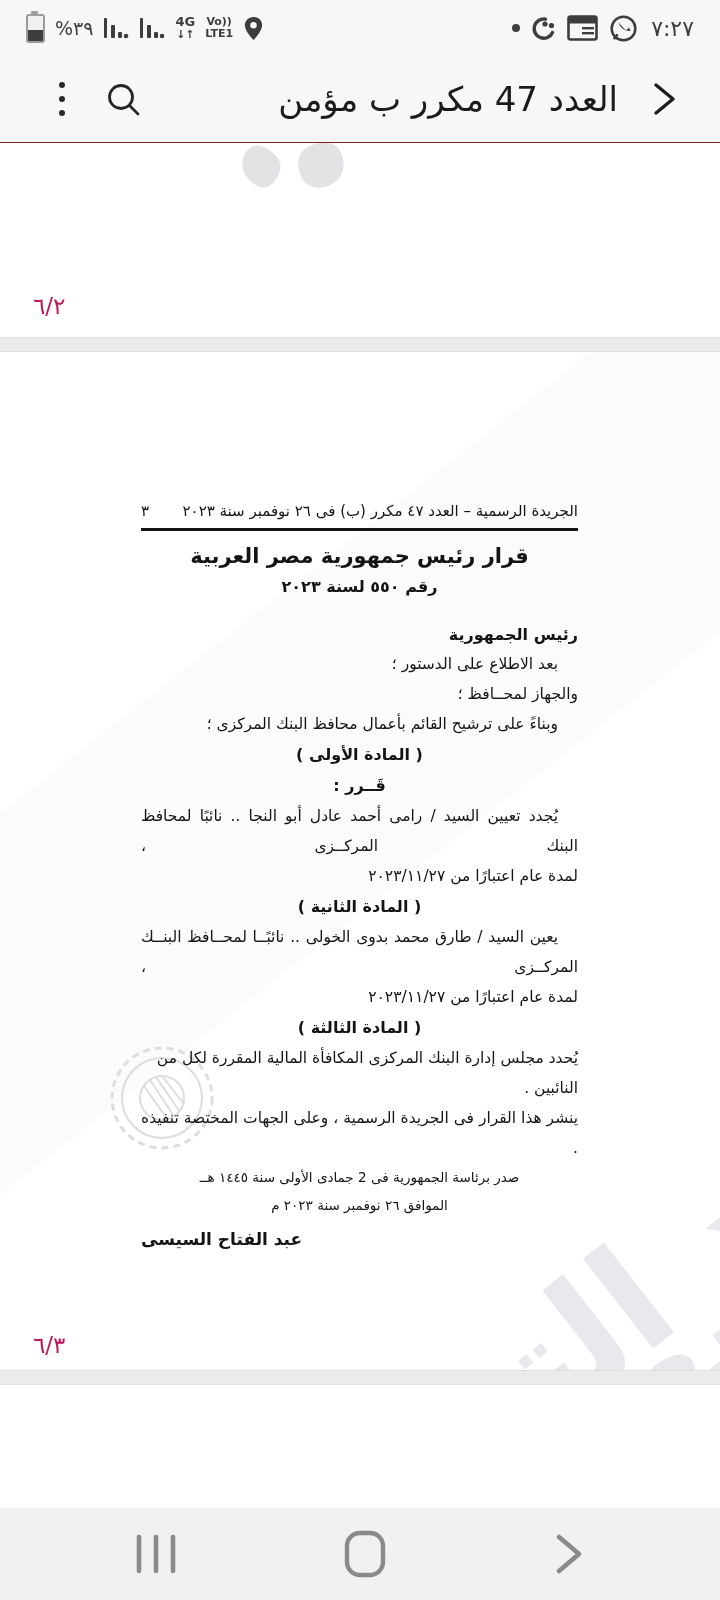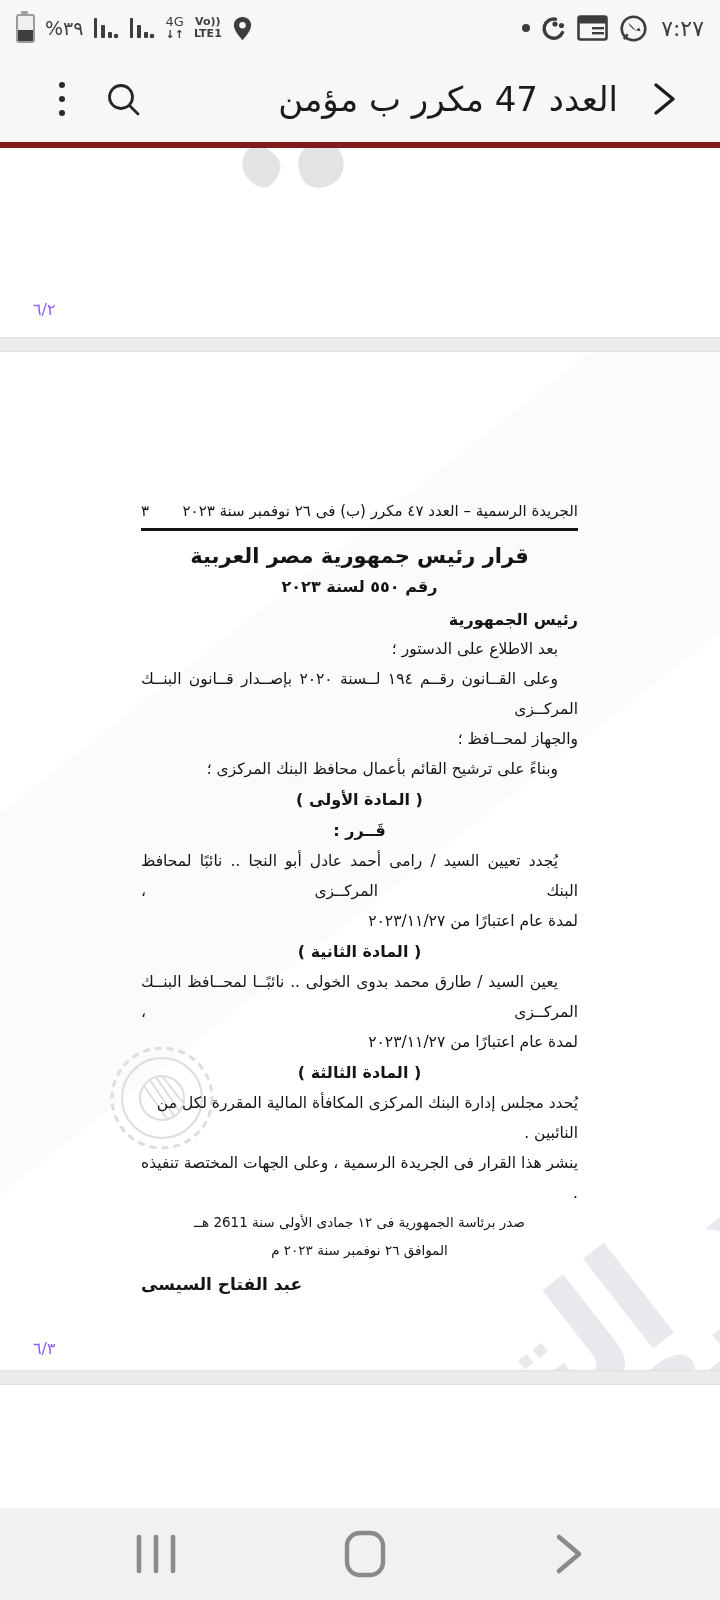--- a/index.html
+++ b/index.html
@@ -1,72 +1,72 @@
 <!DOCTYPE html>
 <html><head>
 <meta charset="utf-8">
 <style>
   html,body{margin:0;padding:0;background:#dcdcdc;}
   #screen{position:relative;width:720px;height:1600px;background:#ffffff;overflow:hidden;
           font-family:"DejaVu Sans",sans-serif;}
 
   
   .statusbar{position:absolute;top:0;left:0;width:720px;height:56px;background:#f7f7f7;
-    display:flex;align-items:center;justify-content:space-between;padding:0 16px;
+    display:flex;align-items:center;justify-content:space-between;padding:0 26px;
     box-sizing:border-box;direction:ltr;z-index:30;}
   .sb-group{display:flex;align-items:center;gap:10px;}
   .sb-pct{font-size:19px;color:#3d3d3d;letter-spacing:0;}
   .sb-time{font-size:22px;color:#3d3d3d;margin-left:2px;}
   .batt{position:relative;width:15px;height:25px;border:2px solid #9c9c9c;border-radius:3px;
     background:linear-gradient(to top,#3d3d3d 45%,#f0f0f0 45%);}
   .batt::before{content:"";position:absolute;top:-5px;left:3px;width:7px;height:3px;background:#9c9c9c;border-radius:1px;}
   .sb-stack{display:flex;flex-direction:column;align-items:center;line-height:1.05;}
-  .sb-stack .t{font-size:13px;font-weight:normal;color:#3d3d3d;text-align:center;}
+  .sb-stack .t{font-size:13px;font-weight:bold;color:#3d3d3d;text-align:center;}
   .sb-stack .b{font-size:11px;font-weight:bold;color:#3d3d3d;}
   .sb-dot{width:8px;height:8px;border-radius:50%;background:#3d3d3d;}
 
   
   .appbar{position:absolute;top:56px;left:0;width:720px;height:86px;background:#f7f7f7;
-    border-bottom:6px solid #7f1d1d;z-index:30;}
+    border-bottom:1px solid #7f1d1d;z-index:30;}
   .menu-dots{position:absolute;left:50px;top:21px;width:24px;height:44px;display:flex;
     flex-direction:column;align-items:center;justify-content:center;gap:8px;cursor:pointer;}
   .menu-dots i{width:6px;height:6px;border-radius:50%;background:#2a2a2a;}
   .search-btn{position:absolute;left:104px;top:24px;}
   .appbar-title{position:absolute;right:102px;top:0;height:86px;display:flex;align-items:center;
     direction:rtl;font-size:34px;color:#1b1b1b;}
   .back-btn{position:absolute;right:34px;top:21px;cursor:pointer;}
 
   
   .page{position:absolute;left:0;width:720px;background:#ffffff;overflow:hidden;}
   .page2{top:143px;height:194px;}
   .page3{top:352px;height:1018px;}
   .page4{top:1385px;height:123px;}
   .pgap{position:absolute;left:0;width:720px;height:15px;background:#ebebeb;
     border-top:1px solid #dfdfdf;border-bottom:1px solid #dfdfdf;box-sizing:border-box;}
   .gapA{top:337px;} .gapB{top:1370px;}
-  .pagelabel{position:absolute;left:33px;color:#8b5cf6;font-size:16px;direction:ltr;}
+  .pagelabel{position:absolute;left:33px;color:#be185d;font-size:23px;direction:ltr;}
 
   
   .frag{position:absolute;background:#e3e3e6;}
   .frag1{left:243px;top:2px;width:36px;height:42px;border-radius:58% 42% 65% 35%/50% 60% 40% 50%;transform:rotate(-38deg);}
   .frag2{left:298px;top:0;width:46px;height:44px;border-radius:40% 60% 50% 50%/60% 40% 55% 45%;transform:rotate(-25deg);}
   .band{position:absolute;width:1300px;height:300px;background:#fbfbfc;transform:rotate(-38deg);
     left:-340px;top:260px;pointer-events:none;}
   .wm{position:absolute;color:#e9e9ed;font-weight:bold;white-space:nowrap;
     transform:rotate(-38deg);pointer-events:none;user-select:none;line-height:1;}
   .wm1{font-size:150px;left:-60px;top:330px;}
   .wm2{font-size:150px;left:-420px;top:700px;}
 
   
   .doc{position:absolute;left:141px;top:150px;width:437px;direction:rtl;color:#141414;z-index:2;}
   .doc-head{display:flex;justify-content:space-between;align-items:flex-end;font-size:15px;}
   .rule{border-bottom:3px solid #141414;margin-top:8px;}
   .doc-title{font-weight:bold;text-align:center;font-size:21px;margin-top:13px;}
   .doc-sub{font-weight:bold;text-align:center;font-size:16px;margin-top:9px;}
-  .issuer{font-weight:bold;font-size:16px;margin-top:10px;line-height:28px;}
+  .issuer{font-weight:bold;font-size:16px;margin-top:25px;line-height:28px;}
   .line{font-size:15.5px;line-height:30px;}
   .indent{text-indent:20px;}
   .stretch{text-align:justify;text-align-last:justify;}
   .center-b{font-weight:bold;text-align:center;font-size:16px;line-height:31px;}
   .issued{font-size:13.5px;text-align:center;line-height:28px;}
   .sig{font-weight:bold;font-size:17px;text-align:left;margin-top:10px;}
 
   
   .navbar{position:absolute;top:1508px;left:0;width:720px;height:92px;background:#f1f1f1;
     display:flex;align-items:center;justify-content:space-between;padding:0 132px;
@@ -178,40 +178,39 @@
         <span>الجريدة الرسمية – العدد ٤٧ مكرر (ب) فى ٢٦ نوفمبر سنة ٢٠٢٣</span>
         <span>٣</span>
       </div>
       <div class="rule"></div>
 
       <div class="doc-title">قرار رئيس جمهورية مصر العربية</div>
       <div class="doc-sub">رقم ٥٥٠ لسنة ٢٠٢٣</div>
       <div class="issuer">رئيس الجمهورية</div>
 
       <div class="line indent">بعد الاطلاع على الدستور ؛</div>
-      <div class="line indent stretch">وعلى القــانون رقــم ١٩٤ لــسنة ٢٠٢٠ بإصــدار قــانون البنــك المركــزى</div>
       <div class="line">والجهاز لمحــافظ ؛</div>
       <div class="line indent">وبناءً على ترشيح القائم بأعمال محافظ البنك المركزى ؛</div>
 
       <div class="center-b">( المادة الأولى )</div>
 
       <div class="center-b">قَــرر :</div>
       <div class="line indent stretch">يُجدد تعيين السيد / رامى أحمد عادل أبو النجا .. نائبًا لمحافظ البنك المركــزى ،</div>
       <div class="line">لمدة عام اعتبارًا من ٢٠٢٣/١١/٢٧</div>
 
       <div class="center-b">( المادة الثانية )</div>
       <div class="line indent stretch">يعين السيد / طارق محمد بدوى الخولى .. نائبًــا لمحــافظ البنــك المركــزى ،</div>
       <div class="line">لمدة عام اعتبارًا من ٢٠٢٣/١١/٢٧</div>
 
       <div class="center-b">( المادة الثالثة )</div>
       <div class="line">يُحدد مجلس إدارة البنك المركزى المكافأة المالية المقررة لكل من النائبين .</div>
 
       <div class="line">ينشر هذا القرار فى الجريدة الرسمية ، وعلى الجهات المختصة تنفيذه .</div>
 
-      <div class="issued">صدر برئاسة الجمهورية  فى ١٢ جمادى الأولى سنة 2611 هــ</div>
+      <div class="issued">صدر برئاسة الجمهورية  فى 2 جمادى الأولى سنة ١٤٤٥ هــ</div>
       <div class="issued">الموافق ٢٦ نوفمبر سنة ٢٠٢٣ م</div>
 
       <div class="sig">عبد الفتاح السيسى</div>
     </div>
 
     <div class="pagelabel" style="bottom:12px;">٦/٣</div>
   </div>
 
   <div class="pgap gapB"></div>
 

